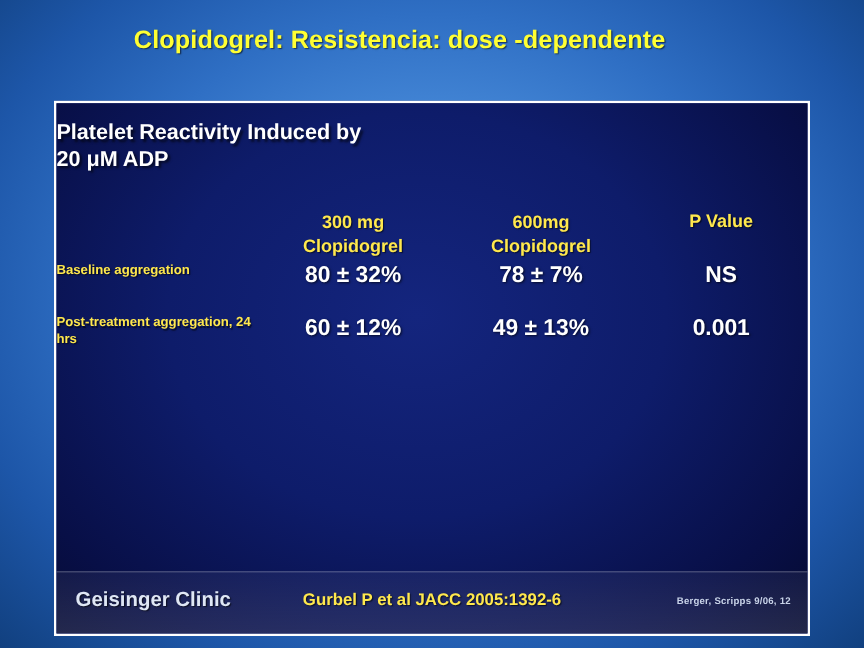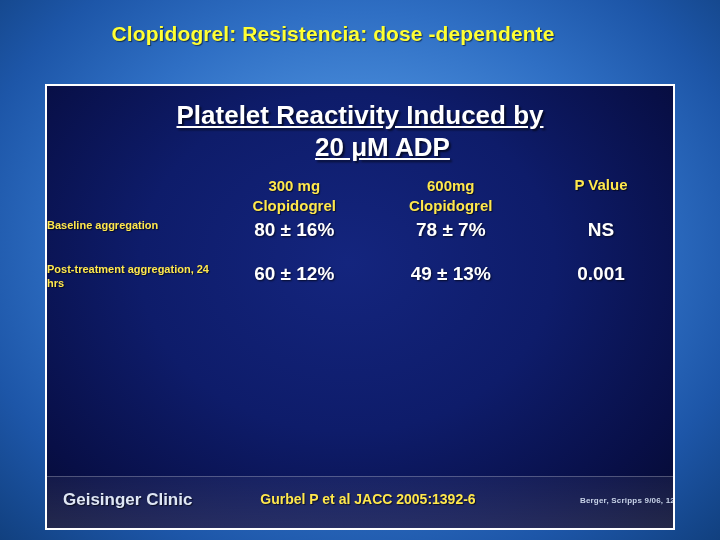--- a/index.html
+++ b/index.html
@@ -46,29 +46,28 @@
     position: absolute;
     inset: 0;
     background: radial-gradient(ellipse at 48% 40%, #14257e 0%, #0e1c6a 45%, #080f47 80%, #050a30 100%);
   }
 
   .fig-title {
     position: absolute;
     top: 14px;
     left: 0;
     width: 100%;
-    text-align: center;
+    text-align: left;
     color: #ffffff;
-    font-size: 26px;
+    font-size: 18px;
     font-weight: bold;
     line-height: 1.22;
     text-shadow: 2px 2px 2px rgba(0,0,0,0.6);
-    text-decoration: underline;
-  }
-  .fig-title .line2 { display: block; padding-left: 45px; }
+  }
+  .fig-title .line2 { display: block; }
 
   
   .tbl {
     position: absolute;
     left: 0;
     top: 90px;
     width: 100%;
     border-collapse: collapse;
     table-layout: fixed;
   }
@@ -125,21 +124,20 @@
   .row-sp-3 td { padding-top: 0px;  padding-bottom: 4px; }
 
   
   .fig-footer {
     position: absolute;
     left: 0;
     bottom: 0;
     width: 100%;
     height: 52px;
     background: linear-gradient(to bottom, rgba(255,255,255,0.05), rgba(255,255,255,0.12));
-    padding-left: 16px;
   }
   .footer-rule {
     position: absolute;
     left: 0;
     top: 0;
     width: 100%;
     height: 1px;
     background: rgba(255,255,255,0.25);
   }
   .clinic {
@@ -202,21 +200,21 @@
           <th class="hdr hdr-600">
             <span>600mg</span>
             <span class="sub">Clopidogrel</span>
           </th>
           <th class="hdr-p hdr-pv">P Value</th>
         </tr>
       </thead>
       <tbody>
         <tr class="row-sp-1">
           <td class="row-label">Baseline aggregation</td>
-          <td class="cell-val">80 ± 16%</td>
+          <td class="cell-val">80 ± 32%</td>
           <td class="cell-val">78 ± 7%</td>
           <td class="cell-val">NS</td>
         </tr>
         <tr class="row-sp-2">
           <td class="row-label">Post-treatment aggregation, 24 hrs</td>
           <td class="cell-val">60 ± 12%</td>
           <td class="cell-val">49 ± 13%</td>
           <td class="cell-val">0.001</td>
         </tr>
       </tbody>

